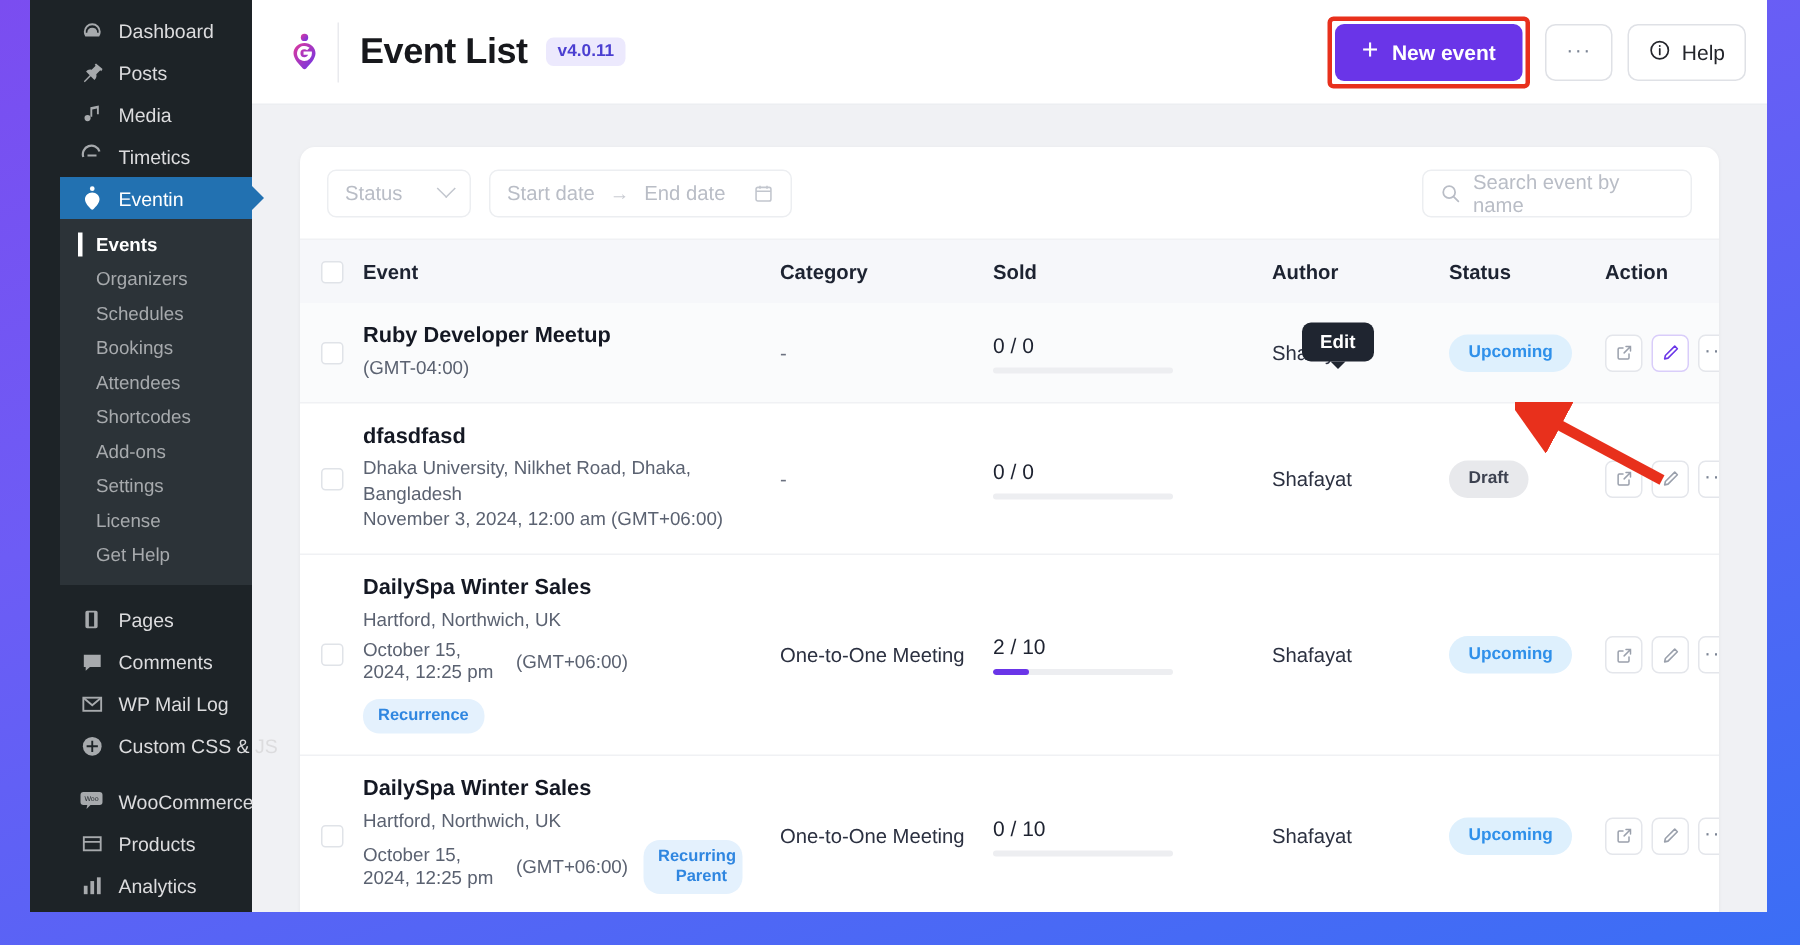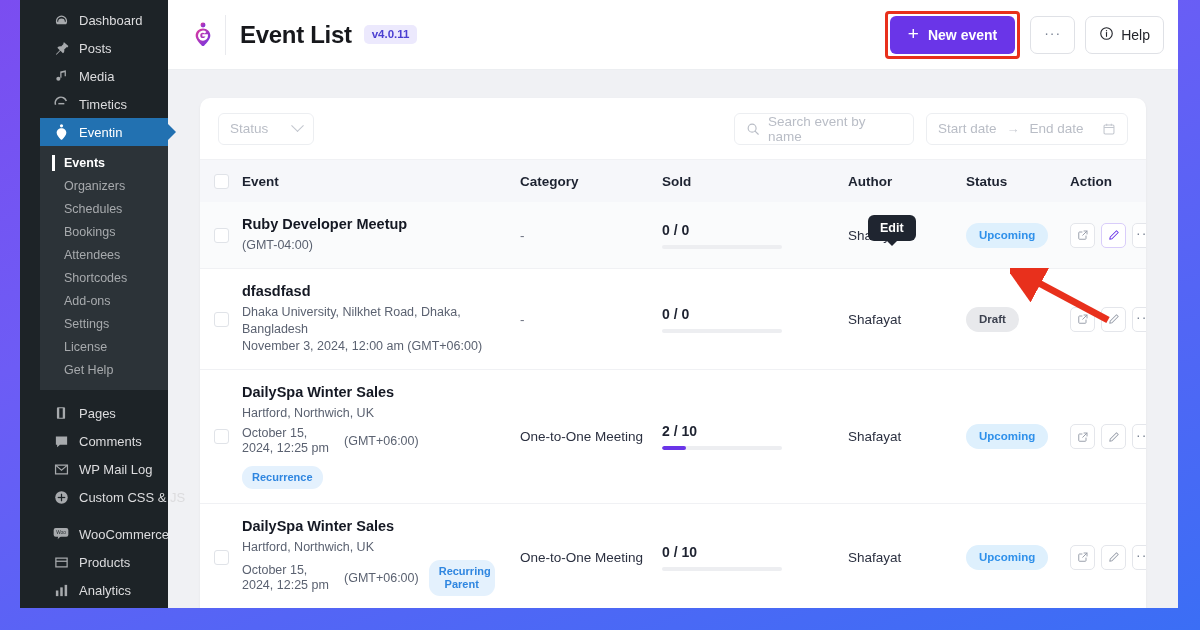--- a/index.html
+++ b/index.html
@@ -154,24 +154,24 @@
   }
   .ev-title { font-size: 14.5px; font-weight: bold; color: #141823; margin-bottom: 5px; }
   .ev-meta { font-size: 12.5px; color: #5b6271; line-height: 17px; }
   .ev-line { display: flex; align-items: center; gap: 10px; flex-wrap: wrap; }
   .ev-date-2 { max-width: 92px; line-height: 15px; }
   .pill {
     display: inline-block; background: #e4f1fd; color: #2f86e0;
     font-size: 11px; font-weight: bold; border-radius: 11px; padding: 5px 10px;
     line-height: 13px; text-align: center;
   }
-  .pill.two { max-width: 66px; }
+  .pill.two { max-width: 66px; text-align: right; }
   .dash { color: #6b7180; }
 
-  .sold-num { font-size: 14px; color: #1d2230; margin-bottom: 7px; font-weight: bold; }
+  .sold-num { font-size: 14px; color: #1d2230; margin-bottom: 7px; }
   .bar { height: 4px; border-radius: 3px; background: #edeef1; width: 120px; overflow: hidden; }
   .bar > i { display: block; height: 100%; background: #6a35e8; border-radius: 3px; }
 
   .status {
     display: inline-block; font-size: 11.5px; font-weight: bold;
     border-radius: 13px; padding: 6px 13px; line-height: 13px;
   }
   .status.upcoming { background: #def0fd; color: #2f90ea; }
   .status.draft { background: #e8e9ec; color: #3d4250; }
 
@@ -390,40 +390,40 @@
 
     <div id="content">
       <section id="card">
 
         <div id="filterbar">
           <div class="field" id="status-select">
             <span>Status</span>
             <span class="chev"></span>
           </div>
 
-          <div class="field" id="search-field">
-            <span style="display:flex">
-              <svg width="14" height="14" viewBox="0 0 24 24" fill="none" stroke="#b9bdc6" stroke-width="2">
-                  <circle cx="10.5" cy="10.5" r="6.8"></circle>
-                  <path d="M15.5 15.5L21 21" stroke-linecap="round"></path>
-                </svg>
-            </span>
-            <span>Search event by name</span>
-          </div>
-
           <div class="field" id="date-range">
             <span>Start date</span>
             <span class="arrow">→</span>
             <span>End date</span>
             <span style="margin-left:auto;display:flex">
               <svg width="14" height="14" viewBox="0 0 24 24" fill="none" stroke="#c2c6ce" stroke-width="1.8">
                   <rect x="3.5" y="5" width="17" height="15.5" rx="2"></rect>
                   <path d="M3.5 9.5h17M8 3v3.5M16 3v3.5"></path>
                 </svg>
             </span>
+          </div>
+
+          <div class="field" id="search-field">
+            <span style="display:flex">
+              <svg width="14" height="14" viewBox="0 0 24 24" fill="none" stroke="#b9bdc6" stroke-width="2">
+                  <circle cx="10.5" cy="10.5" r="6.8"></circle>
+                  <path d="M15.5 15.5L21 21" stroke-linecap="round"></path>
+                </svg>
+            </span>
+            <span>Search event by name</span>
           </div>
         </div>
 
         <div id="table-wrap">
           <table>
             <thead>
               <tr>
                 <th class="c-check">
                   <span class="cb"></span>
                 </th>

